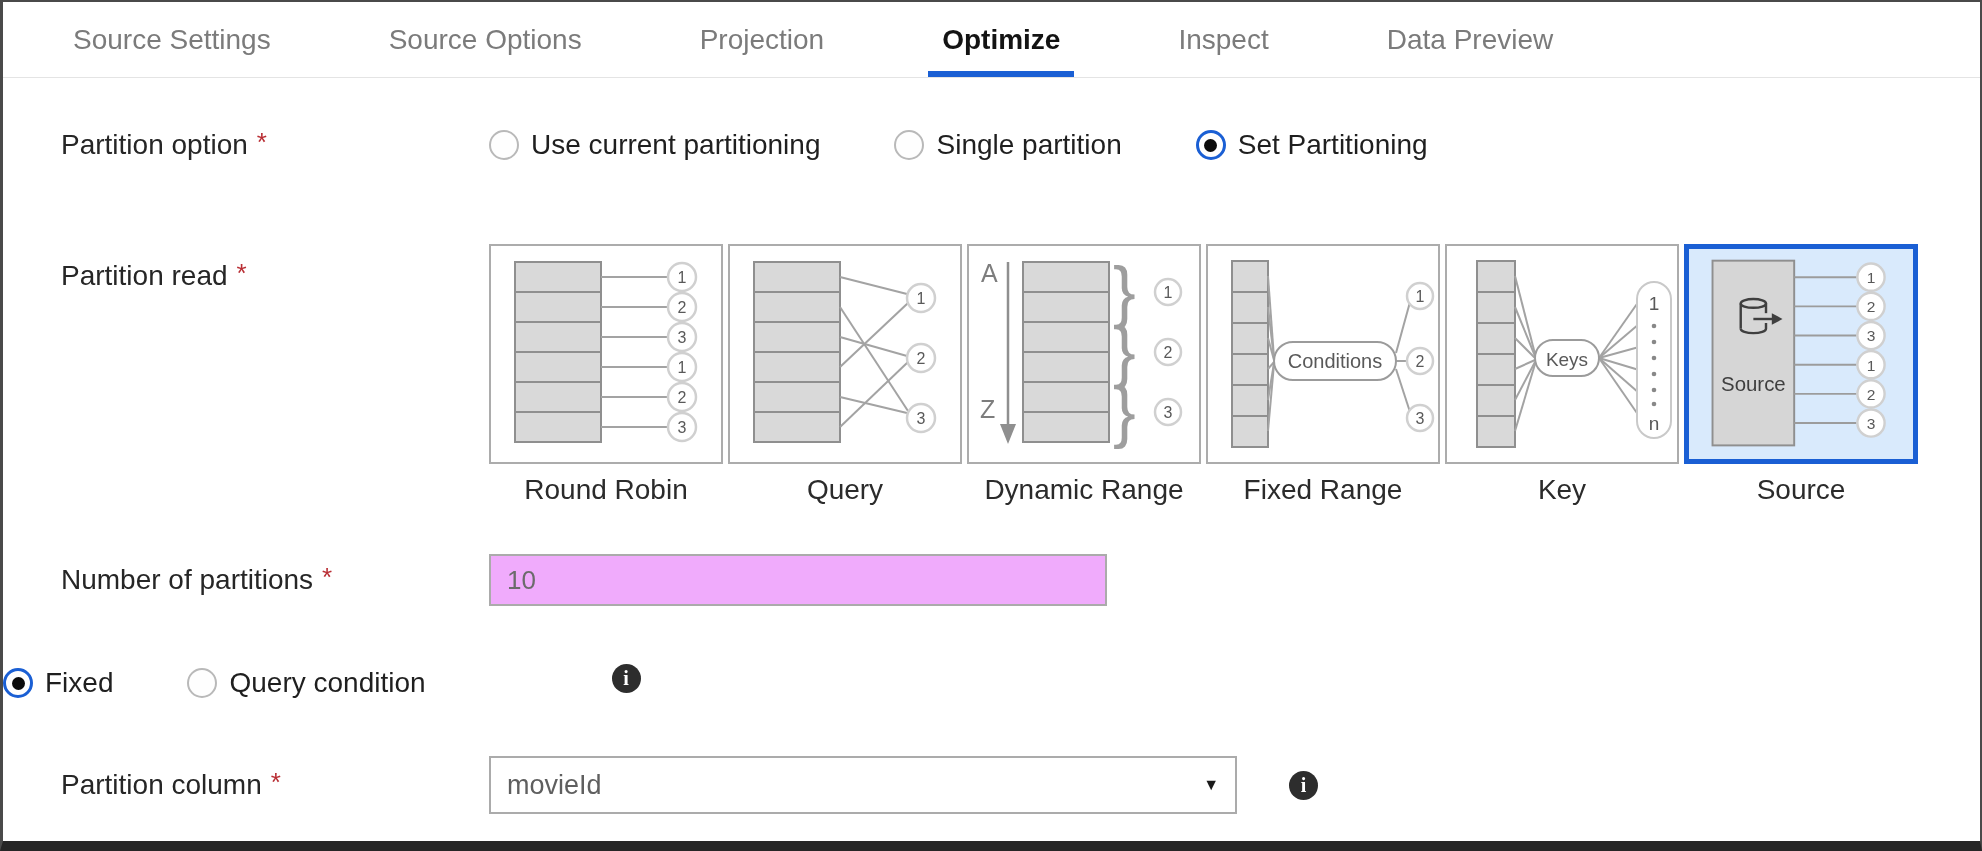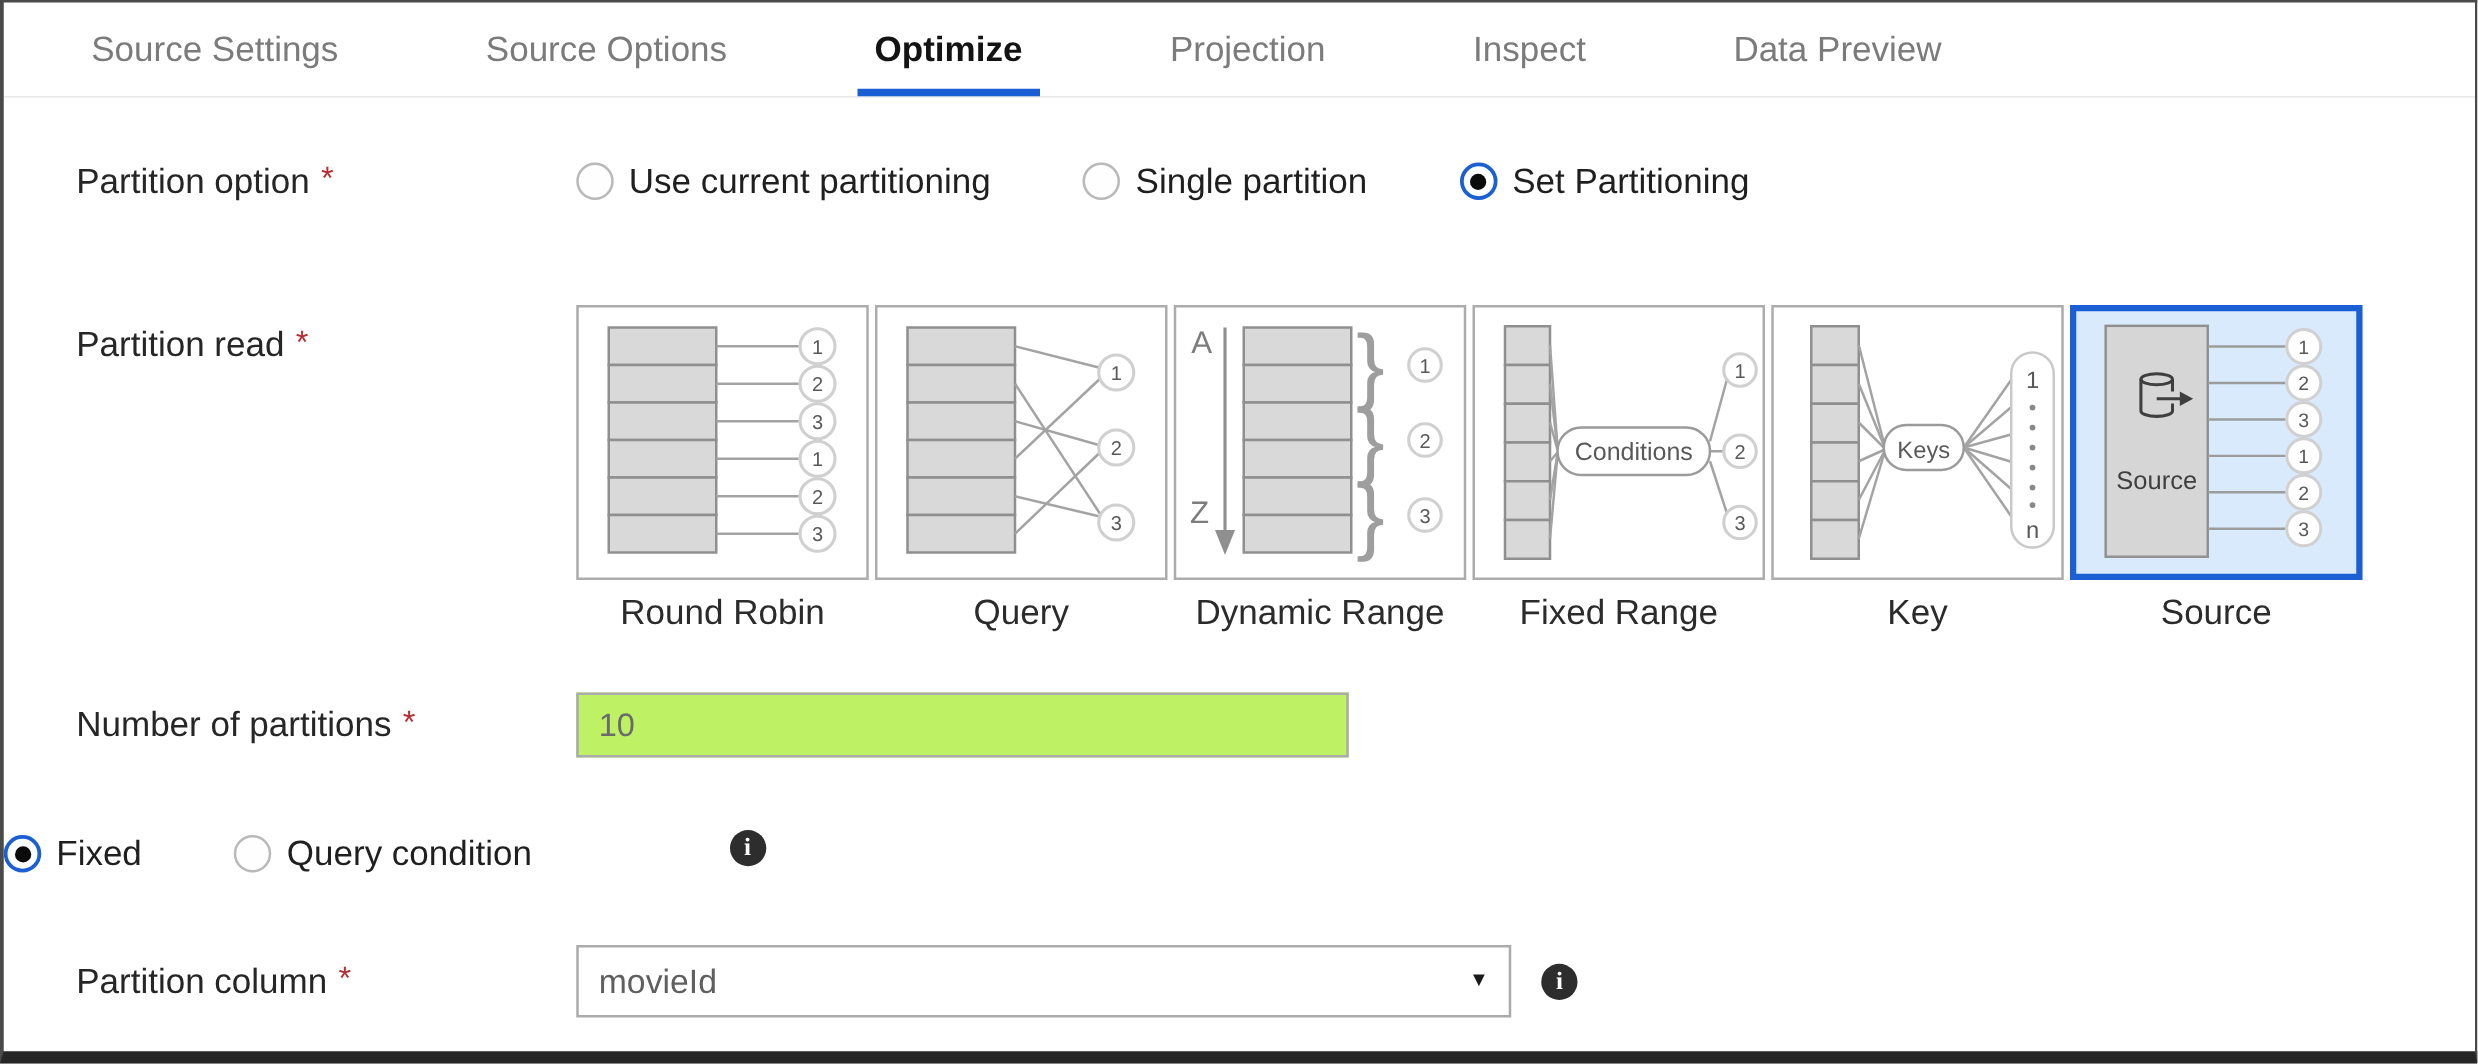--- a/index.html
+++ b/index.html
@@ -10,21 +10,21 @@
     width:1982px; height:851px; background:#fff; overflow:hidden;
     border-left:3px solid #4a4a4a; border-top:2px solid #4a4a4a;
     border-right:2px solid #4a4a4a; border-bottom:10px solid #262626;
   }
   
   .tabs{ height:76px; border-bottom:1px solid #e4e4e4; display:flex; align-items:stretch; padding-left:70px; }
   .tab{ position:relative; display:flex; align-items:center; margin-right:118px; font-size:28px; color:#7b7b7b; cursor:pointer; white-space:nowrap; }
   .tab.active{ color:#131313; font-weight:bold; }
   .tab-underline{ position:absolute; left:-14px; right:-14px; bottom:0; height:6px; background:var(--accent); }
   
-  .row{ display:flex; align-items:center; }
+  .row{ display:flex; align-items:center;gap:28px; }
   .lbl{ width:458px; padding-left:58px; flex-shrink:0; font-size:28px; color:#262626; }
   .req{ color:#b92e34; margin-left:9px; position:relative; top:-3px; font-size:26px; }
   .row-option{ margin-top:46px; height:42px; }
   .row-type{ margin-top:78px; align-items:flex-start; }
   .row-type .lbl{ padding-top:16px; }
   .row-partitions{ margin-top:48px; }
   .row-readvia{ margin-top:56px; height:42px; }
   .row-column{ margin-top:52px; }
   
   .radios{ display:flex; align-items:center; }
@@ -34,21 +34,21 @@
   .radio .dot{ width:13px; height:13px; border-radius:50%; background:#0b0b0b; }
   .radio-label{ margin-left:12px; font-size:28px; color:#1f1f1f; white-space:nowrap; }
   
   .tiles{ display:flex; align-items:flex-start; }
   .tile-wrap{ display:flex; flex-direction:column; align-items:center; margin-right:5px; }
   .tile{ width:234px; height:220px; border:2px solid #acacac; background:#fff; cursor:pointer; }
   .tile.selected{ border:5px solid var(--accent); background:var(--tile-selected-bg); }
   .tile svg{ display:block; width:100%; height:100%; }
   .caption{ margin-top:10px; font-size:28px; color:#2b2b2b; white-space:nowrap; }
   
-  .text-input{ width:618px; height:52px; border:2px solid #ababab; background:#bef264; font-family:"Liberation Sans",sans-serif; font-size:26px; color:#6b6b6b; padding-left:16px; outline:none; }
+  .text-input{ width:618px; height:52px; border:2px solid #ababab; background:#f0abfc; font-family:"Liberation Sans",sans-serif; font-size:26px; color:#6b6b6b; padding-left:16px; outline:none; }
   .dropdown{ width:748px; height:58px; border:2px solid #ababab; background:#fff; display:flex; align-items:center; justify-content:space-between; padding:0 16px; cursor:pointer; }
   .dropdown-value{ font-size:27px; color:#5f5f5f; }
   .caret{ font-size:16px; color:#1a1a1a; }
   .info{ width:29px; height:29px; border-radius:50%; background:#2d2d2d; color:#fff; display:flex; align-items:center; justify-content:center; font-family:"Liberation Serif",serif; font-weight:bold; font-size:20px; flex-shrink:0; cursor:pointer; }
   .info-readvia{ margin-left:84px; align-self:flex-start; margin-top:2px; }
   .info-column{ margin-left:24px; }
   
   text{ font-family:"Liberation Sans",sans-serif; }
 </style>
 </head>
@@ -56,26 +56,26 @@
 
 <div class="window">
 
   <div class="tabs">
     <div class="tab">
         <span>Source Settings</span>
       </div>
     <div class="tab">
         <span>Source Options</span>
       </div>
+    <div class="tab">
+        <span>Projection</span>
+      </div>
     <div class="tab active">
         <span>Optimize</span>
         <span class="tab-underline"></span>
-      </div>
-    <div class="tab">
-        <span>Projection</span>
       </div>
     <div class="tab">
         <span>Inspect</span>
       </div>
     <div class="tab">
         <span>Data Preview</span>
       </div>
   </div>
 
   <div class="row row-option">

